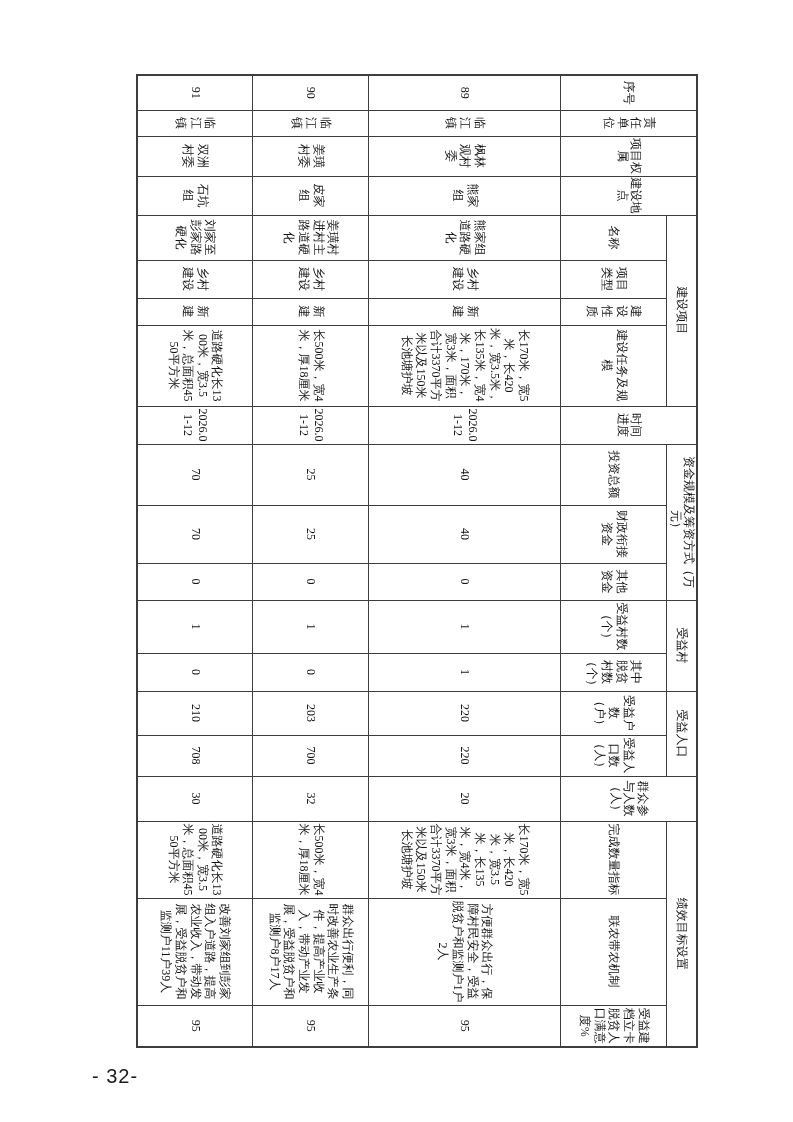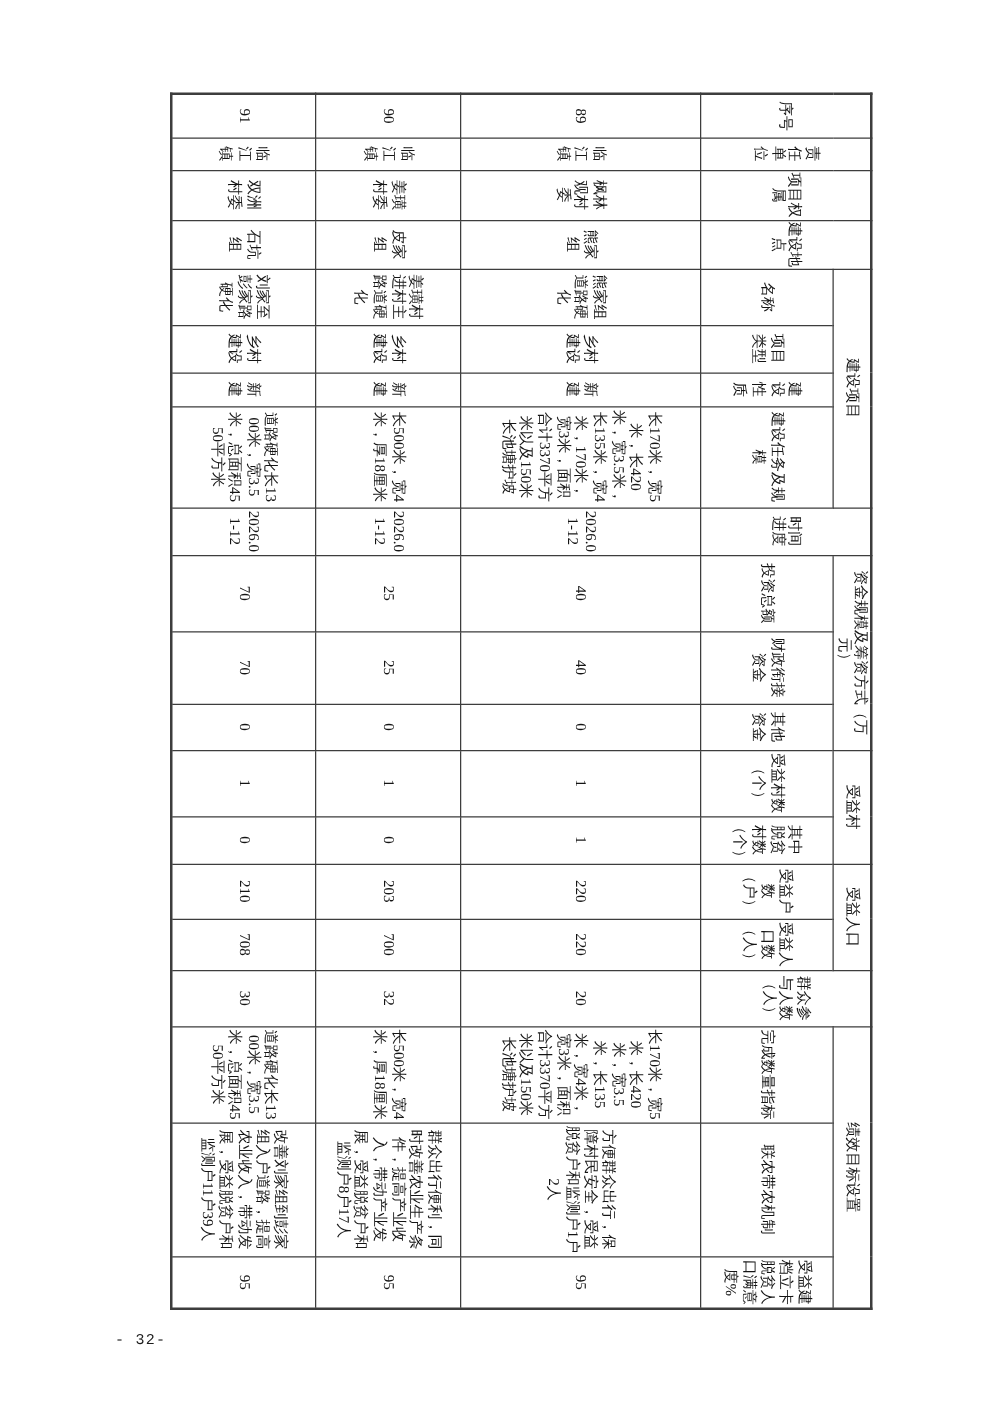--- a/index.html
+++ b/index.html
@@ -21,22 +21,22 @@
     padding:1px 2px;word-break:break-all;color:#141414;
   }
   tr.group-row{height:30px;}
   tr.group-row th{line-height:1.12;padding:0 1px;}
   tr.sub-row{height:106px;}
   tr.row-a{height:192px;}
   tr.row-b{height:116px;}
   tr.row-c{height:116px;}
   .pageno{
     position:absolute;left:92px;top:1065px;
-    font-family:Liberation Mono, monospace;
-    font-size:12px;letter-spacing:1px;color:#1c1c1c;
+    font-family:Liberation Sans, sans-serif;
+    font-size:20px;letter-spacing:1px;color:#1c1c1c;
   }
 </style>
 </head>
 <body>
 
 <div class="sheet">
 
   <div class="table-area">
     <div class="rot">
       <table class="plan">

